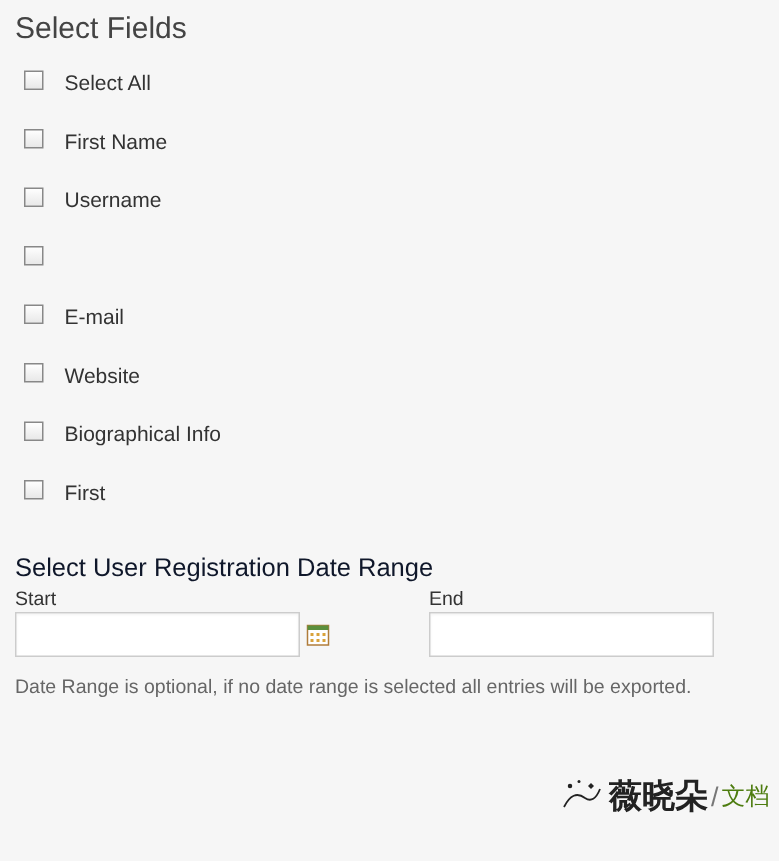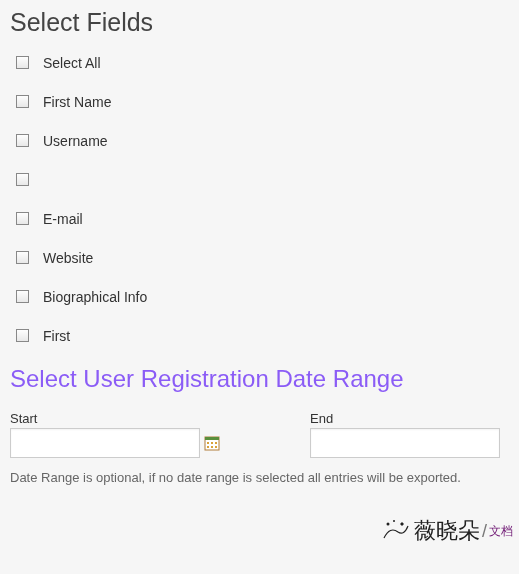--- a/index.html
+++ b/index.html
@@ -7,57 +7,56 @@
       width: 519px;
       height: 574px;
       background: #f6f6f6;
       font-family: "Segoe UI", "Lucida Grande", Arial, sans-serif;
       color: #333;
       padding: 8px 10px;
       position: relative;
       overflow: hidden;
     }
     .section-heading {
-      font-size: 25px;
+      font-size: 20px;
       font-weight: 400;
       color: #444;
-      margin-bottom: 6px;
+      margin-bottom: 16px;
     }
     .field-list {
       list-style: none;
       padding-left: 6px;
     }
     .field-item {
       display: flex;
-      align-items: center;
       height: 39px;
     }
     .cb {
       width: 13px;
       height: 13px;
       border: 1px solid #888;
       background: linear-gradient(to bottom, #fefefe, #e8e8e8);
       display: inline-block;
       margin-right: 14px;
       flex-shrink: 0;
     }
     .field-label {
       font-size: 14px;
       color: #333;
     }
     .date-section-heading {
-      font-size: 24px;
+      font-size: 17px;
       font-weight: 400;
-      color: #8b5cf6;
+      color: #0f172a;
       margin-top: 10px;
-      margin-bottom: 18px;
+      margin-bottom: 2px;
     }
     .date-row {
       display: flex;
-      gap: 110px;
+      gap: 86px;
     }
     .date-col {
       display: flex;
       flex-direction: column;
     }
     .date-label {
       font-size: 13px;
       color: #333;
       margin-bottom: 2px;
     }
@@ -94,30 +93,30 @@
       right: 6px;
       bottom: 28px;
       display: flex;
       align-items: center;
       font-family: "Microsoft YaHei", sans-serif;
       color: #222;
       pointer-events: none;
     }
     .watermark .brand {
       font-size: 22px;
-      font-weight: 400;
+      font-weight: 700;
     }
     .watermark .slash {
       font-size: 18px;
       color: #777;
       margin: 0 2px;
     }
     .watermark .sub {
-      font-size: 12px;
-      color: #701a75;
+      font-size: 16px;
+      color: #4d7c0f;
       text-align: center;
     }
     .watermark svg { margin-right: 4px; }
   </style>
 </head>
 <body>
 
 <h3 class="section-heading">Select Fields</h3>
 
 <ul class="field-list">

